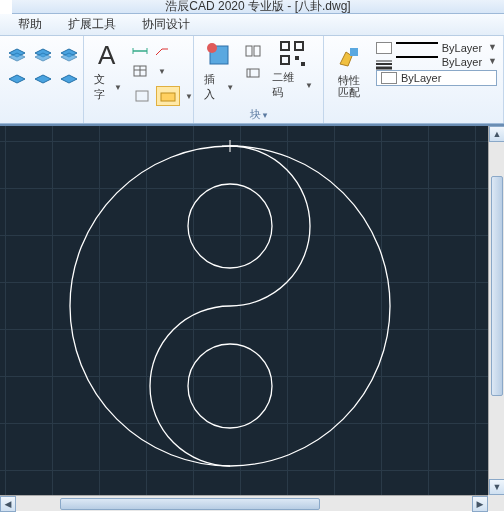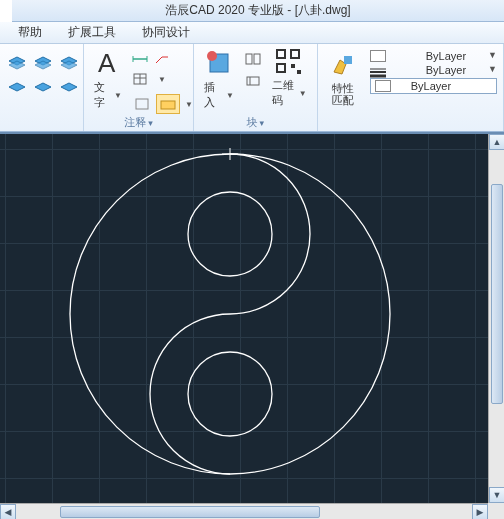--- a/index.html
+++ b/index.html
@@ -1,18 +1,18 @@
 <!DOCTYPE html>
 <html><head>
 <meta charset="utf-8">
 <style>
   * { box-sizing: border-box; margin: 0; padding: 0; font-family: "Microsoft YaHei", sans-serif; }
   body { width: 504px; height: 519px; overflow: hidden; background: #fff; }
   
-  .titlebar { height: 22px; background: linear-gradient(#eaf2fb,#d7e6f7); display: flex; align-items: center; justify-content: center; font-size: 12px; color: #333; border-bottom: 1px solid #9db9d8; margin-left: 12px; }
+  .titlebar { height: 14px; background: linear-gradient(#eaf2fb,#d7e6f7); display: flex; align-items: center; justify-content: center; font-size: 12px; color: #333; border-bottom: 1px solid #9db9d8; margin-left: 12px; }
   
   .menubar { height: 22px; background: linear-gradient(#f7fbff,#e4eef9); display: flex; align-items: center; gap: 18px; padding: 0 10px; font-size: 12px; color: #333; border-bottom: 1px solid #b8cde4; }
   .menubar span { cursor: default; margin-left: 8px; }
   
   .ribbon { height: 88px; background: linear-gradient(#fcfdff,#e8f1fb); display: flex; border-bottom: 1px solid #9db9d8; }
   .rgroup { border-right: 1px solid #c3d6eb; display: flex; flex-direction: column; padding: 2px 6px 0; position: relative; }
   .rgroup-label { position: absolute; bottom: 1px; left: 0; right: 0; text-align: center; font-size: 11px; color: #5a7aa0; }
   .rgroup-label .arrow { margin-left: 2px; font-size: 9px; }
   .rbody { flex: 1; display: flex; align-items: flex-start; gap: 4px; }
   
@@ -25,21 +25,21 @@
   .big-btn .lbl .dd { font-size: 8px; color: #555; }
   
   .mini-grid { display: grid; grid-template-columns: repeat(2,20px); gap: 2px; padding-top: 4px; }
   .mini { width: 20px; height: 18px; display: flex; align-items: center; justify-content: center; font-size: 12px; }
   
   .annot-row { display: flex; gap: 2px; padding-top: 4px; }
   .annot-icon { width: 24px; height: 20px; display: flex; align-items: center; justify-content: center; border: 1px solid transparent; }
   .annot-icon.sel { background: #ffe9a8; border: 1px solid #e0b040; }
   
   .prop-panel { flex: 1; padding: 4px 6px 16px; }
-  .prop-row { display: flex; align-items: flex-start; gap: 20px; margin-bottom: 2px; }
+  .prop-row { display: flex; align-items: flex-start; gap: 4px; margin-bottom: 2px; }
   .prop-row .sw { width: 16px; height: 12px; border: 1px solid #888; }
   .prop-row .line { flex: 1; height: 2px; background: #000; }
   .prop-row .txt { font-size: 11px; color: #333; }
   .prop-row .dd { font-size: 9px; color: #555; margin-left: 2px; }
   
   .canvas-wrap { height: 387px; background: #1a2733; position: relative; border-top: 2px solid #6a8db3; }
   .grid-lines { position: absolute; inset: 0; }
   .gl { position: absolute; background: #2a3a48; }
   .glh { left: 0; right: 0; height: 1px; }
   .glv { top: 0; bottom: 0; width: 1px; }
@@ -151,21 +151,20 @@
             </div>
           <div class="annot-icon sel">
               <svg width="18" height="14">
                 <rect x="2" y="4" width="14" height="8" fill="#ffd060" stroke="#c09020"></rect>
               </svg>
             </div>
           <div class="annot-icon" style="font-size:8px;color:#555;width:14px;">▼</div>
         </div>
       </div>
     </div>
-    <div class="rgroup-label"><span>注释</span><span class="arrow">▾</span></div>
   </div>
 
   <div class="rgroup" style="width:130px;">
     <div class="rbody">
       <div class="big-btn">
         <svg width="30" height="30">
             <rect x="6" y="6" width="18" height="18" fill="#5aa8e0" stroke="#2c6ea8"></rect>
             <circle cx="8" cy="8" r="5" fill="#e05a5a"></circle>
           </svg>
         <div class="lbl">

